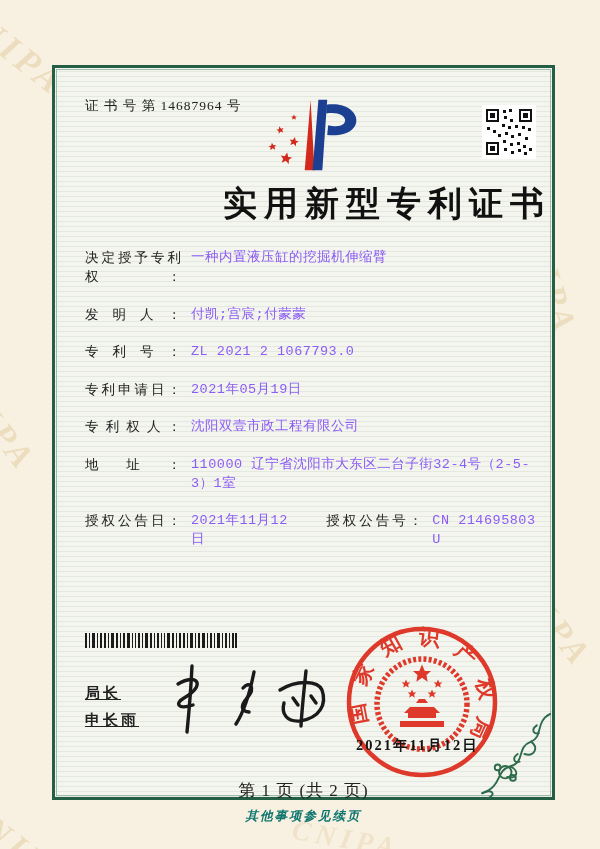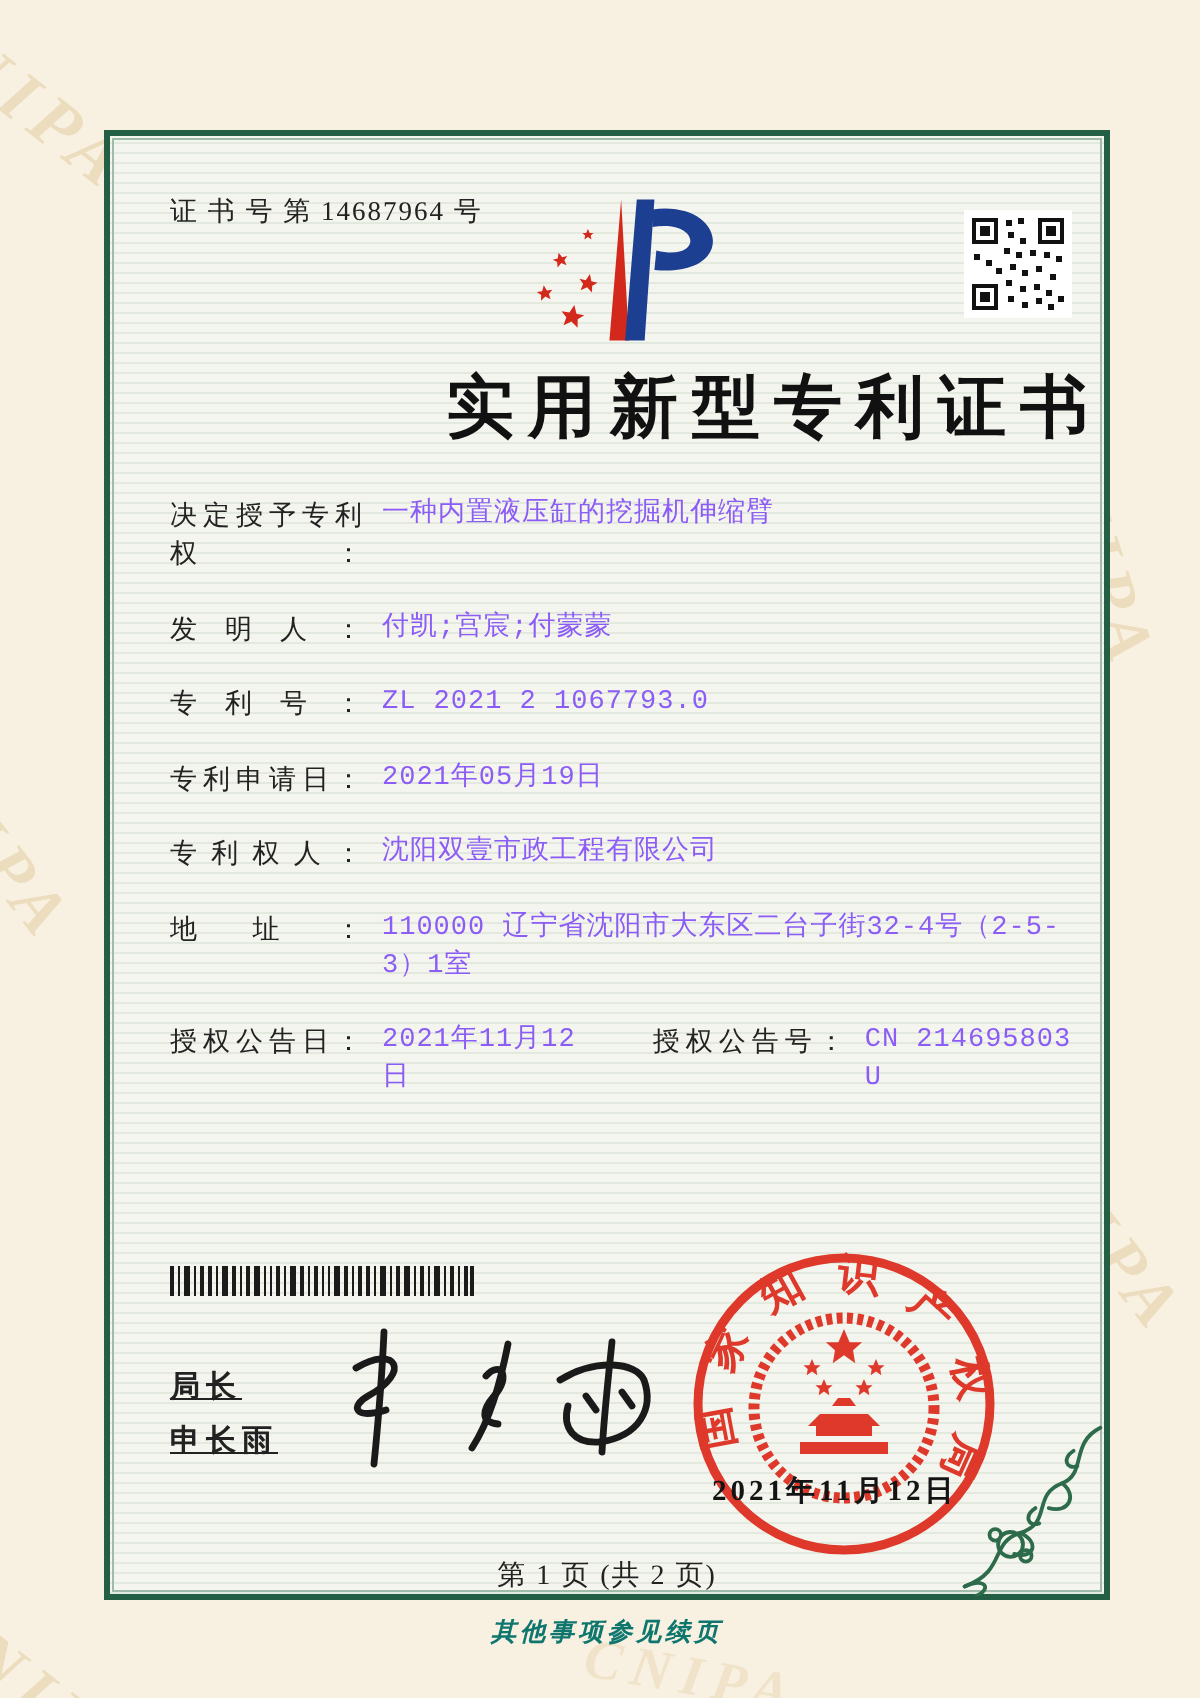--- a/index.html
+++ b/index.html
@@ -72,21 +72,21 @@
 
   .seal{position:absolute;left:342px;top:622px;width:160px;height:160px;opacity:.93;}
   .seal-date{
     position:absolute;left:356px;top:736px;font-size:14.5px;letter-spacing:2px;
     color:#141414;z-index:5;font-weight:bold;
   }
   .ornament{position:absolute;left:468px;top:712px;width:86px;height:86px;}
 
   .page-indicator{
     position:absolute;left:56px;top:779px;width:495px;text-align:center;
-    font-size:14px;color:#222;letter-spacing:1px;
+    font-size:17px;color:#222;letter-spacing:1px;
   }
   .continuation{
     position:absolute;left:56px;top:808px;width:495px;text-align:center;
     font-size:12.5px;font-style:italic;font-weight:bold;color:#0f766e;letter-spacing:2px;
   }
 </style>
 </head>
 <body>
 
 <svg width="0" height="0" style="position:absolute" aria-hidden="true">

